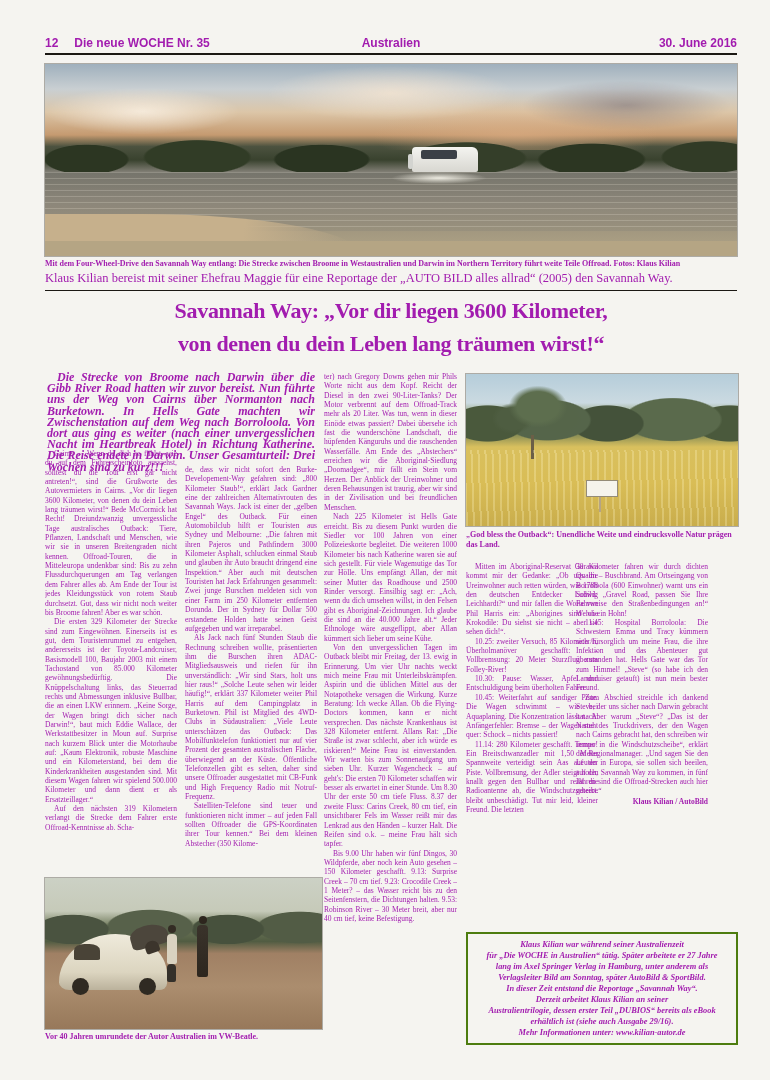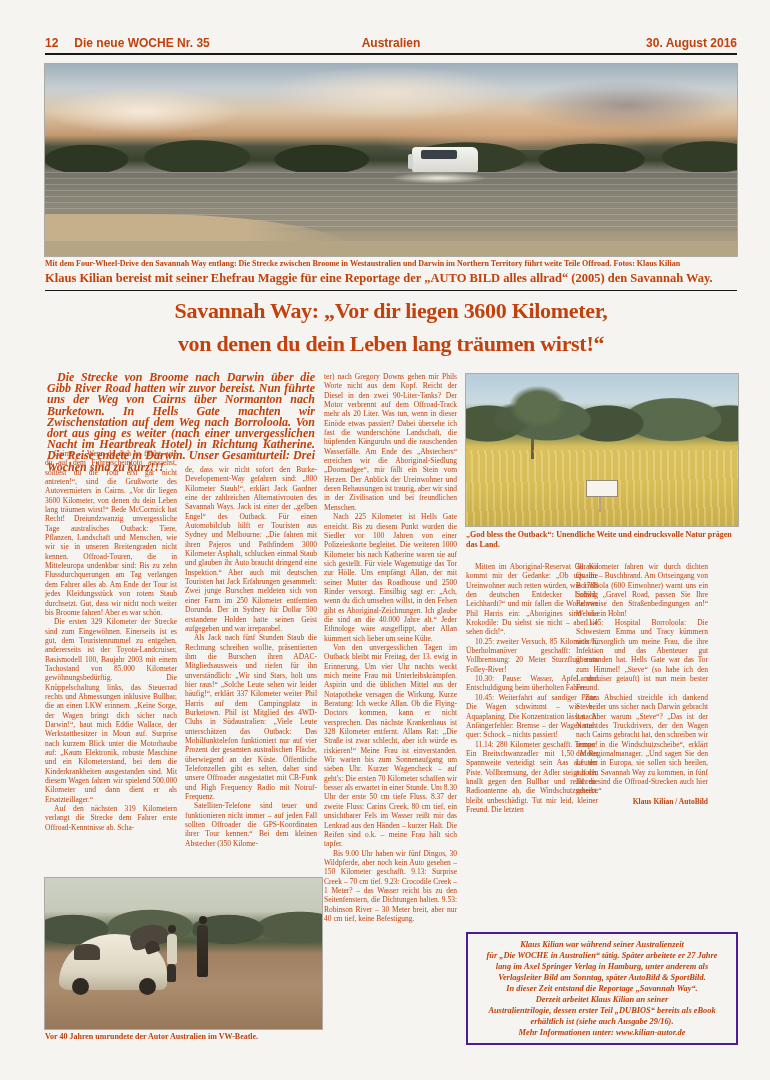--- a/index.html
+++ b/index.html
@@ -1,18 +1,18 @@
 <!DOCTYPE html>
 <html><head>
 <meta charset="utf-8">
 <style>
   html,body { margin:0; padding:0; background:#e9e7e2; }
   .page {
     position:relative; width:770px; height:1080px; background:#f5f4f0;
-    font-family:"Liberation Serif","DejaVu Serif",serif; color:#c2410c;
+    font-family:"Liberation Serif","DejaVu Serif",serif; color:#a21caf;
     overflow:hidden;
   }
   
   .masthead {
     position:absolute; left:45px; top:36px; width:692px;
     display:flex; align-items:flex-end;
     border-bottom:2px solid #1b1813; padding-bottom:3px;
     font-family:"Liberation Sans","DejaVu Sans",sans-serif;
     font-weight:bold; font-size:12px;
   }
@@ -97,21 +97,21 @@
   .vw-fig1 { left:55%; top:31%; width:11px; height:52px; background:linear-gradient(#3a332b,#2d261e); }
   .vw-fig2-head { left:44.5%; top:31%; background:#332c24; }
   .vw-fig2 { left:44%; top:37%; width:10px; height:30px; background:#d9d2c0; }
   .vw-fig2-legs { left:44.2%; top:57%; width:9px; height:18px; background:#34302a; }
   .vw-fig3 { left:36%; top:42%; width:14px; height:12px; background:#3c352c; border-radius:50% 50% 20% 20%; transform:rotate(-20deg); }
 
   
   .caption { position:absolute; font-size:8px; font-weight:bold; line-height:10px; }
   .kicker {
     position:absolute; left:45px; top:271px; width:692px;
-    font-size:12.5px; font-weight:bold;
+    font-size:12.5px; font-weight:normal;
     border-bottom:1.5px solid #1b1813; padding-bottom:4px;
   }
   .headline {
     position:absolute; left:45px; top:294px; width:692px;
     text-align:center; font-weight:bold; font-size:22px; line-height:33px;
     letter-spacing:-0.3px;
   }
   .intro {
     position:absolute; left:47px; top:372px; width:268px;
     font-size:12px; line-height:11.2px; font-weight:bold; font-style:italic;
@@ -126,37 +126,37 @@
   .col4 { left:466px; top:562px; width:132px; height:368px; }
   .col5 { left:576px; top:562px; width:132px; height:368px; }
   .byline { text-align:right; font-weight:bold; text-indent:0 !important; margin-top:1px !important; }
 
   .outback-caption { left:466px; top:530px; width:272px; }
   .top-caption { left:45px; top:259px; width:692px; white-space:nowrap; overflow:hidden; }
   .vw-caption { left:45px; top:1032px; width:277px; }
 
   .credit-box {
     position:absolute; left:466px; top:932px; width:264px;
-    border:2px solid #4c1d95; padding:5px 2px;
+    border:2px solid #4d7c0f; padding:5px 2px;
     font-size:8.4px; line-height:11px; font-weight:bold; font-style:italic;
     text-align:center; white-space:pre-line; background:#f5f4f0;
   }
 </style>
 </head>
 <body>
 
 <div class="page">
 
   <div class="masthead">
     <span class="m-left">
       <span>12</span>
       <span>Die neue WOCHE Nr. 35</span>
     </span>
     <span class="m-center">Australien</span>
-    <span class="m-right">30. August 2016</span>
+    <span class="m-right">30. June 2016</span>
   </div>
 
   <div class="photo top-photo">
     <div class="art tp-clouds"></div>
     <div class="art tp-trees"></div>
     <div class="art tp-water"></div>
     <div class="art tp-sand"></div>
     <div class="art tp-shore"></div>
     <div class="art tp-splash"></div>
     <div class="art tp-truck">

